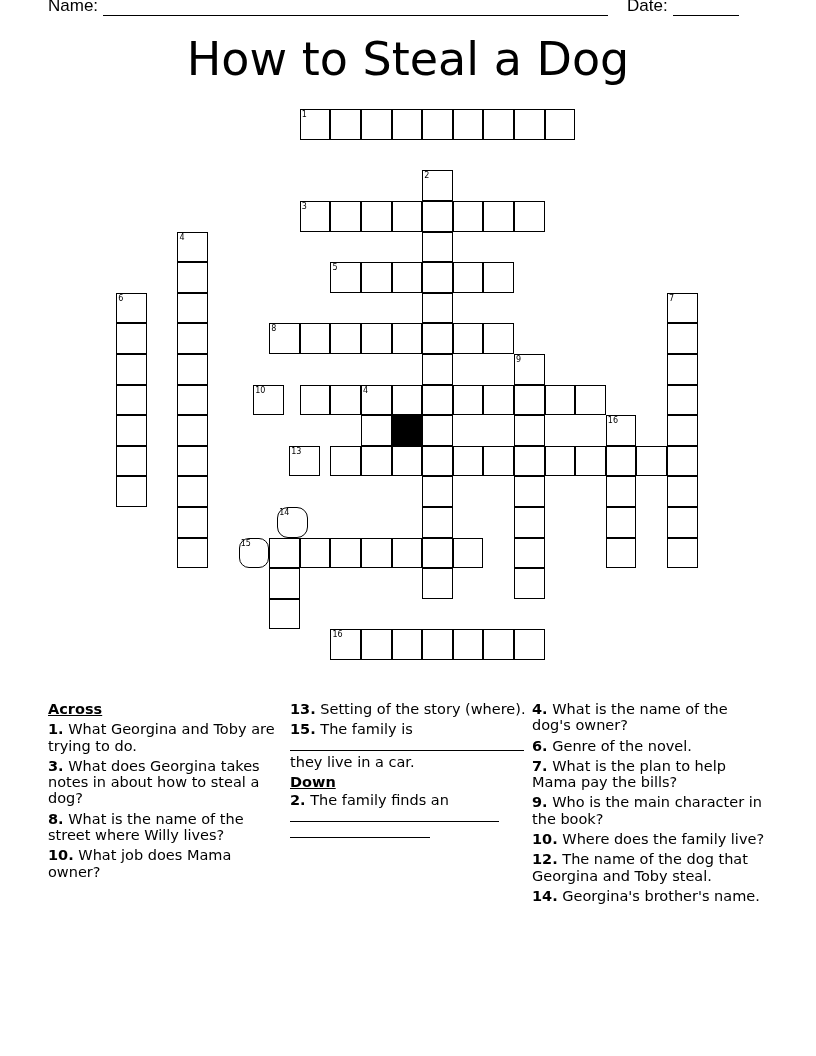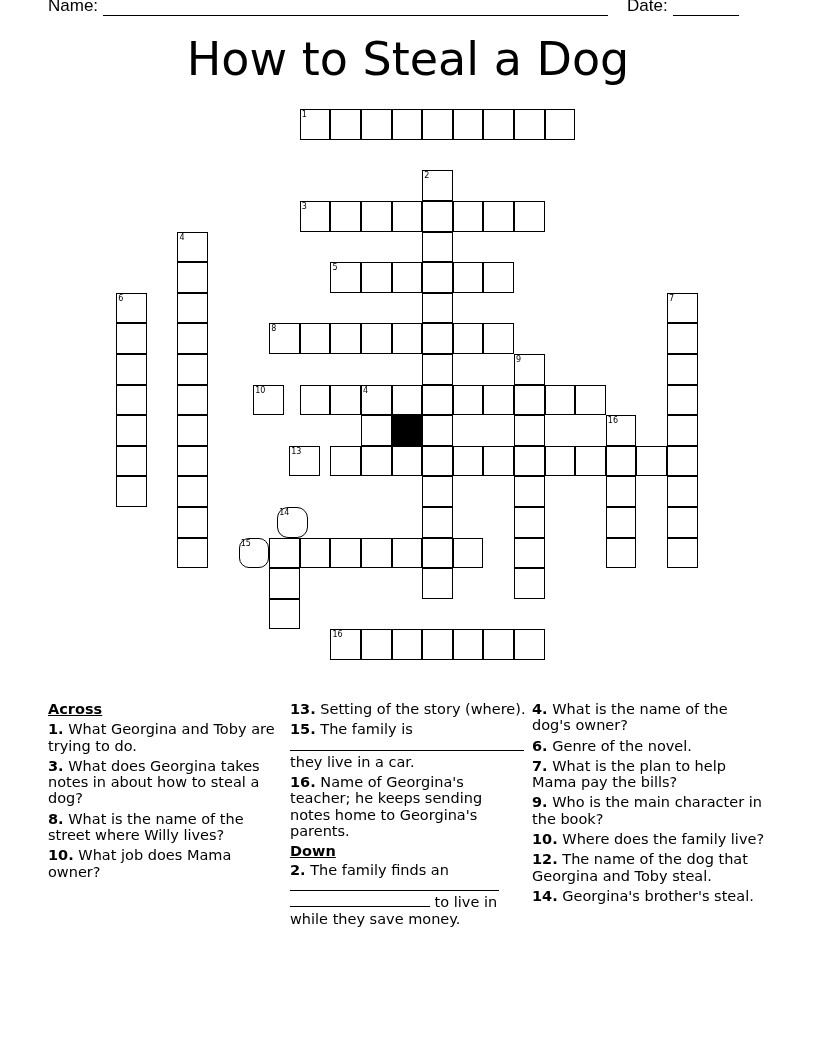--- a/index.html
+++ b/index.html
@@ -195,30 +195,29 @@
   <div class="clue"><b>10.</b> <span>What job does Mama owner?</span></div>
 </div>
 
 <div class="clues col2">
   <div class="clue"><b>13.</b> <span>Setting of the story (where).</span></div>
   <div class="clue">
     <b>15.</b> <span>The family is</span><br>
     <span class="blank-line" style="width:234px;margin-top:10px;"></span><br>
     <span>they live in a car.</span>
   </div>
-  <div class="clue"><b>16.</b> <span>Name of Georgina's teacher; he keeps sending notes home to Georgina's parents.</span></div>
   <div class="section-title" style="margin-bottom:2px;">Down</div>
   <div class="clue">
     <b>2.</b> <span>The family finds an</span><br>
     <span class="blank-line" style="width:209px;margin-top:10px;"></span><br>
-    <span class="blank-line" style="width:140px;"></span> <span>to live in while they save money.</span>
+    <span class="blank-line" style="width:140px;"></span> 
   </div>
 </div>
 
 <div class="clues col3">
   <div class="clue"><b>4.</b> <span>What is the name of the dog's owner?</span></div>
   <div class="clue"><b>6.</b> <span>Genre of the novel.</span></div>
   <div class="clue"><b>7.</b> <span>What is the plan to help Mama pay the bills?</span></div>
   <div class="clue"><b>9.</b> <span>Who is the main character in the book?</span></div>
   <div class="clue"><b>10.</b> <span>Where does the family live?</span></div>
   <div class="clue"><b>12.</b> <span>The name of the dog that Georgina and Toby steal.</span></div>
-  <div class="clue"><b>14.</b> <span>Georgina's brother's steal.</span></div>
+  <div class="clue"><b>14.</b> <span>Georgina's brother's name.</span></div>
 </div>
 
 </body></html>

